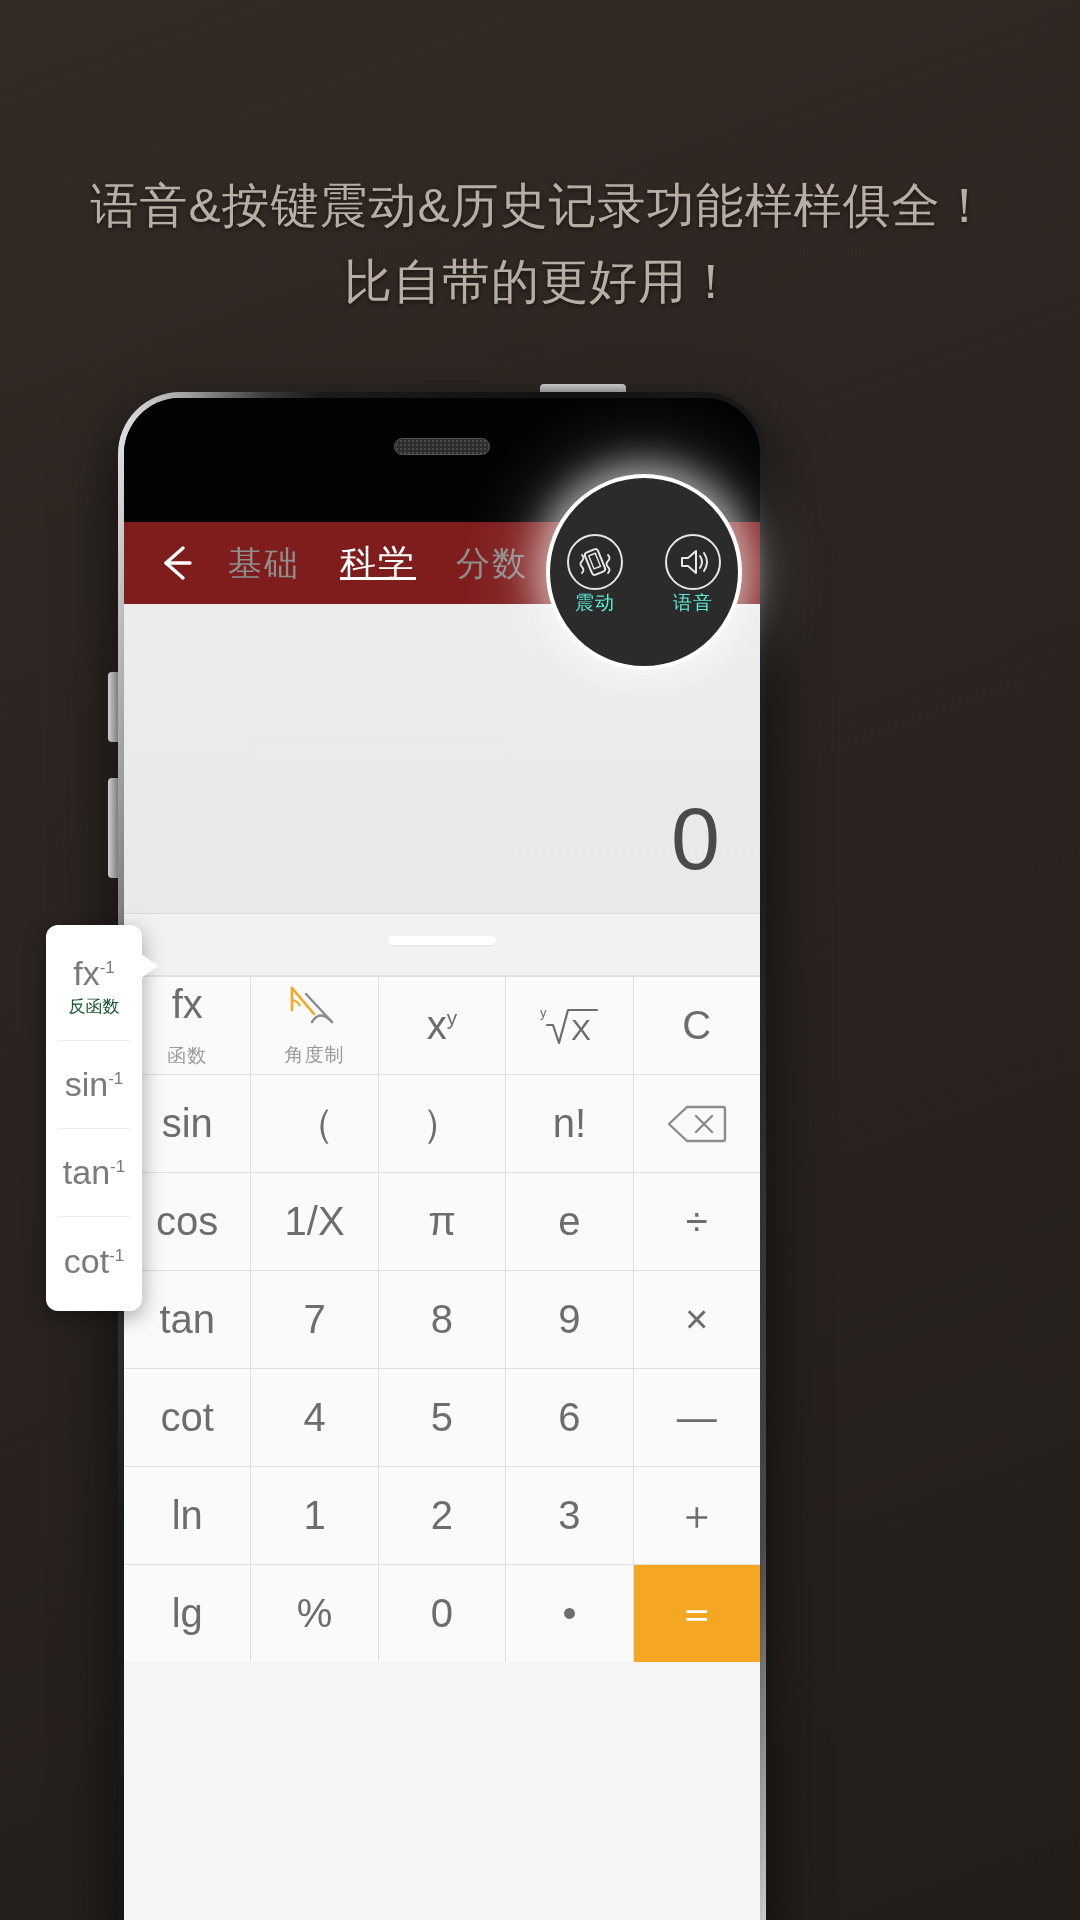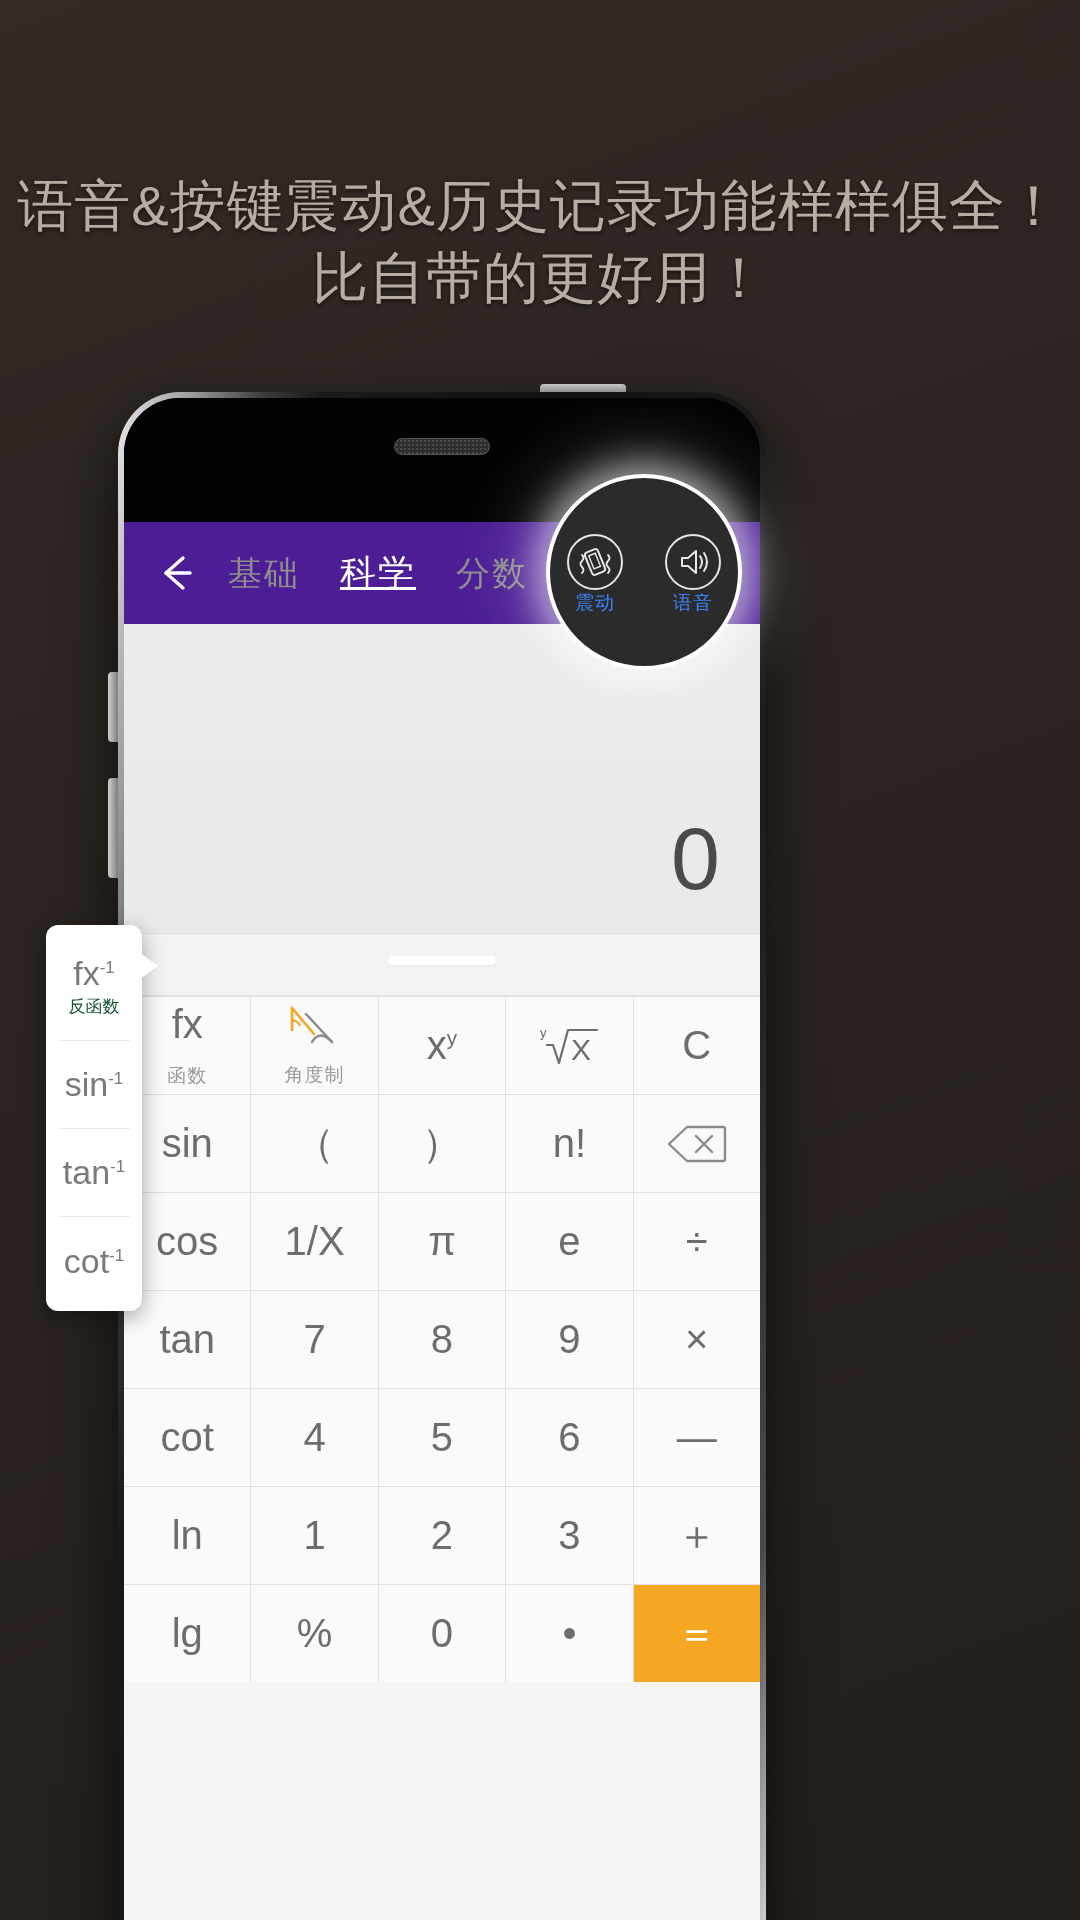--- a/index.html
+++ b/index.html
@@ -16,27 +16,27 @@
     overflow: hidden;
   }
 
   
   .headline {
     position: absolute;
     left: 0; top: 168px;
     width: 1080px;
     text-align: center;
     color: #b8ada3;
-    font-size: 56px;
+    font-size: 48px;
     line-height: 76px;
     letter-spacing: 1px;
     font-weight: 400;
     text-shadow: 0 2px 4px rgba(0,0,0,0.5);
   }
-  .headline .l2 { display: block; font-family: Liberation Mono, monospace; }
+  .headline .l2 { display: block; }
 
   
   #phone {
     position: absolute;
     left: 118px; top: 392px;
     width: 648px; height: 1560px;
     border-radius: 62px 62px 0 0;
     background: linear-gradient(100deg, #e9e9ea 0%, #9b9b9e 8%, #3a3a3c 16%, #1a1a1c 22%, #111 50%, #1e1e20 80%, #4a4a4d 92%, #d8d8da 100%);
     box-shadow: 0 24px 60px rgba(0,0,0,0.65);
     padding: 6px;
@@ -80,22 +80,22 @@
   #screen {
     position: absolute; left: 0; top: 124px;
     width: 100%; height: calc(100% - 124px);
     background: #f5f5f5;
     overflow: hidden;
   }
 
   
   #topbar {
     position: relative;
-    height: 102px;
-    background: #4c1d95;
+    height: 82px;
+    background: #7f1d1d;
     display: flex;
     align-items: center;
     padding-left: 30px;
   }
   #back-arrow { width: 46px; height: 46px; flex: 0 0 auto; }
   .tabs { display: flex; align-items: baseline; margin-left: 28px; gap: 40px; }
   .tab { color: #8e8e8e; font-size: 34px; letter-spacing: 2px; }
   .tab.active { color: #ffffff; font-size: 36px; text-decoration: underline; }
 
   
@@ -165,21 +165,21 @@
     padding-top: 6px;
     overflow: hidden;
     z-index: 40;
   }
   .spot-item { display: flex; flex-direction: column; align-items: center; width: 84px; }
   .spot-item .circ {
     width: 56px; height: 56px; border-radius: 50%;
     border: 2.5px solid #e6e6e6;
     display: flex; align-items: center; justify-content: center;
   }
-  .spot-item .lbl { color: #3b82f6; font-size: 19px; letter-spacing: 1px; }
+  .spot-item .lbl { color: #5eead4; font-size: 19px; letter-spacing: 1px; }
 
   
   #spot-history {
     position: absolute;
     left: 398px; top: 764px;
     width: 124px; height: 124px;
     border-radius: 50%;
     border: 3px solid #ffffff;
     box-shadow: 0 0 22px 6px rgba(255,255,255,0.75);
     display: flex; align-items: center; justify-content: center;

